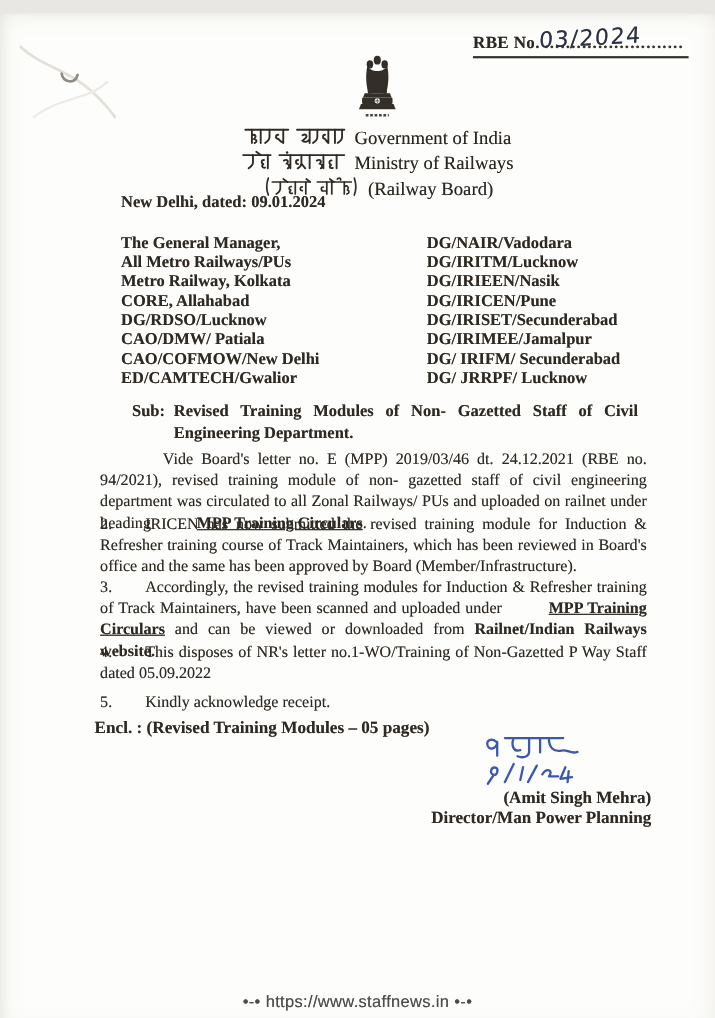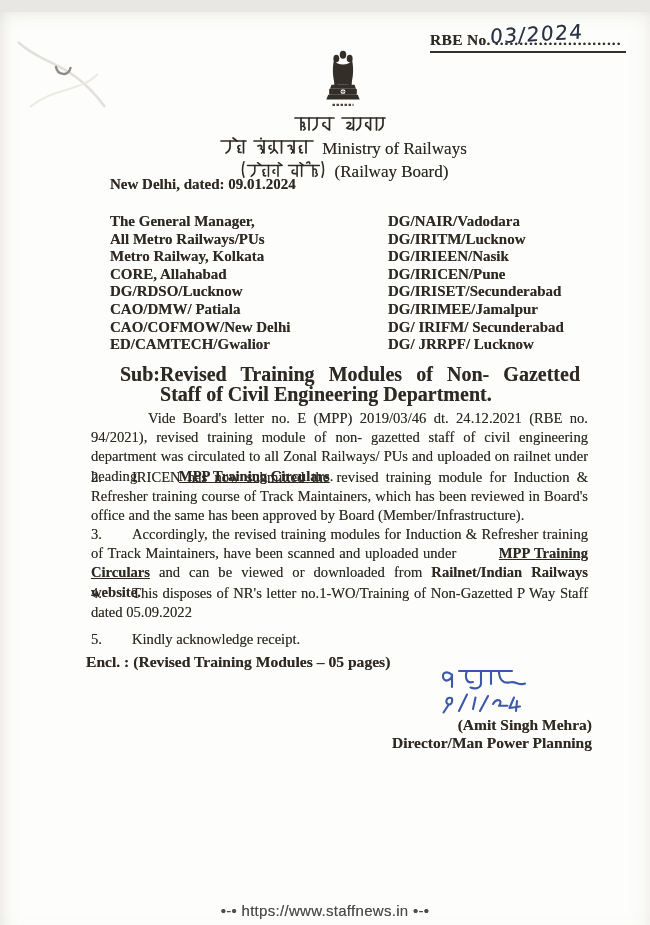--- a/index.html
+++ b/index.html
@@ -31,21 +31,21 @@
   
   .ref-row{position:absolute;top:164px;left:110px;right:27px;
        display:flex;justify-content:space-between;font-weight:bold;font-size:15px;}
   
   .addr-row{position:absolute;top:201px;left:110px;right:27px;display:flex;
        font-weight:bold;font-size:15px;line-height:17.6px;}
   .addr-col-left{flex:0 0 278px;}
   .addr-col-right{flex:1;}
   
   .subject{position:absolute;top:352px;left:120px;right:70px;display:flex;
-       font-weight:bold;font-size:20px;line-height:20px;justify-content:center;}
+       font-weight:bold;font-size:15px;line-height:20px;justify-content:center;}
   .sub-label{flex:0 0 38px;}
   .sub-text{flex:1;text-align:justify;}
   
   .para{position:absolute;left:91px;right:62px;text-align:justify;
        font-size:14.6px;line-height:19.2px;}
   .para-indent{text-indent:57px;}
   .pnum{display:inline-block;width:41px;text-indent:0;}
   .seg-bold-underline{font-weight:bold;text-decoration:underline;padding-left:38px;}
   .seg-bold{font-weight:bold;}
   .p0{top:397px;} .p1{top:456px;} .p2{top:513px;} .p3{top:572px;} .p4{top:618px;}
@@ -105,21 +105,21 @@
         <path d="M9 4 V16 M9 9 C12 7.5 13.5 10 11 12.3 C13.5 13 14 15.3 11.5 16"></path>
         <path d="M17 4 V16"></path>
         <path d="M25 4 V10.5 C25 13.5 22.5 15 21 16"></path>
         <path d="M33 8.5 C30.2 8.5 30.2 12.3 33 12.3 M37.5 4 V16 M33 12.3 C34.3 14 36 15.3 37.5 16"></path>
         <path d="M50 4 H93"></path>
         <path d="M55 9 C58 7.3 59.8 9.4 57.7 11.6 L55 14 C57 15.6 60 15 61 13 M61.5 4 V16"></path>
         <path d="M68.5 4 V10.5 C68.5 13.5 66 15 64.5 16"></path>
         <path d="M75.5 8.5 C73 8.5 73 12.3 75.5 12.3 M78.5 4 V16 M75.5 12.3 C76.5 14 77.7 15.2 78.5 16"></path>
         <path d="M84.5 4 V16"></path>
         <path d="M91 4 V10.5 C91 13.5 88.5 15 87 16"></path>
-      </svg>
+      </svg><span>Government of India</span>
     </div>
 
     <div class="h-line">
       <svg class="dev" width="98" height="20" viewBox="0 0 98 20" aria-label="रेल मंत्रालय">
         <path d="M3 4 H28"></path>
         <path d="M12 4 V10.5 C12 13.5 9.5 15 8 16"></path>
         <path d="M15 1 L19 4"></path>
         <path d="M22 8.5 C19.2 8.5 19.2 12.2 22 12.2 C19.5 13 19.7 15.8 23 15.4 M25.5 4 V16"></path>
         <path d="M36 4 H95"></path>
         <circle cx="43" cy="1.6" r="1.1"></circle>

